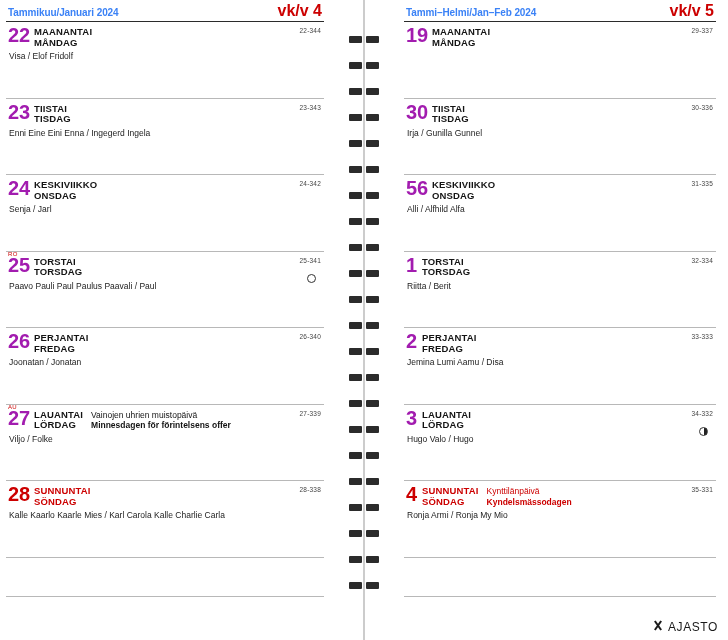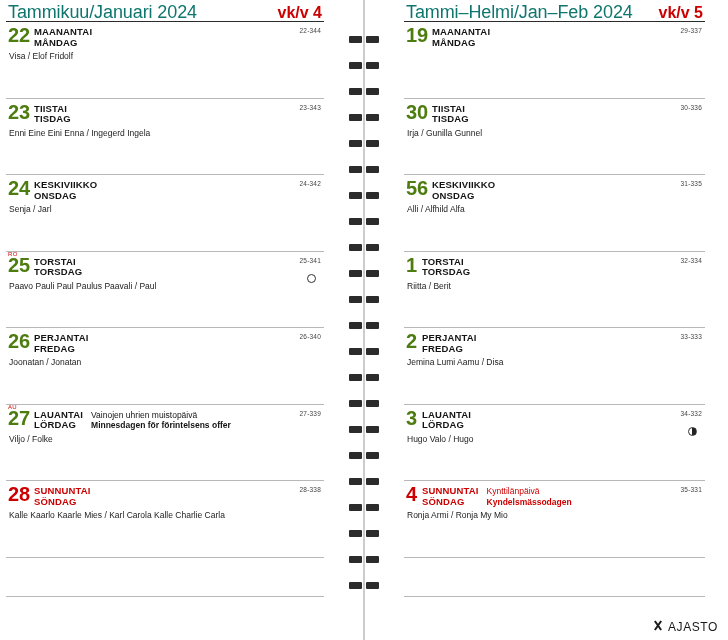--- a/index.html
+++ b/index.html
@@ -20,21 +20,21 @@
     width: 728px;
     height: 640px;
     position: relative;
   }
   .page {
     width: 330px;
     box-sizing: border-box;
     position: relative;
   }
   .page.left { padding: 0 6px 0 6px; }
-  .page.right { padding: 0 23px 0 6px; }
+  .page.right { padding: 0 12px 0 6px; }
 
   .spine {
     width: 68px;
     position: relative;
     flex: 0 0 68px;
   }
   .spine .rail {
     position: absolute;
     left: 50%;
     top: 0;
@@ -64,24 +64,24 @@
   .page-header {
     display: flex;
     align-items: baseline;
     justify-content: space-between;
     border-bottom: 1.5px solid #2b2b2b;
     padding: 2px 2px 4px 2px;
     height: 22px;
     box-sizing: border-box;
   }
   .page-title {
-    font-size: 18px;
-    font-weight: normal;
+    font-size: 10px;
+    font-weight: bold;
     letter-spacing: -0.1px;
-    color: #0f766e;
+    color: #3b82f6;
   }
   .week-label {
     font-size: 16px;
     font-weight: bold;
     color: #cc0000;
     white-space: nowrap;
   }
 
   .days {
     display: block;
@@ -96,21 +96,21 @@
   .day-top {
     display: flex;
     align-items: flex-start;
   }
   .daynum {
     font-size: 20px;
     font-weight: bold;
     line-height: 19px;
     width: 26px;
     flex: 0 0 26px;
-    color: #4d7c0f;
+    color: #a21caf;
   }
   .daynum.narrow { width: 16px; flex: 0 0 16px; }
   .dayname {
     font-size: 9.5px;
     font-weight: bold;
     line-height: 10.5px;
     letter-spacing: 0.15px;
     padding-top: 1px;
     text-transform: uppercase;
   }

